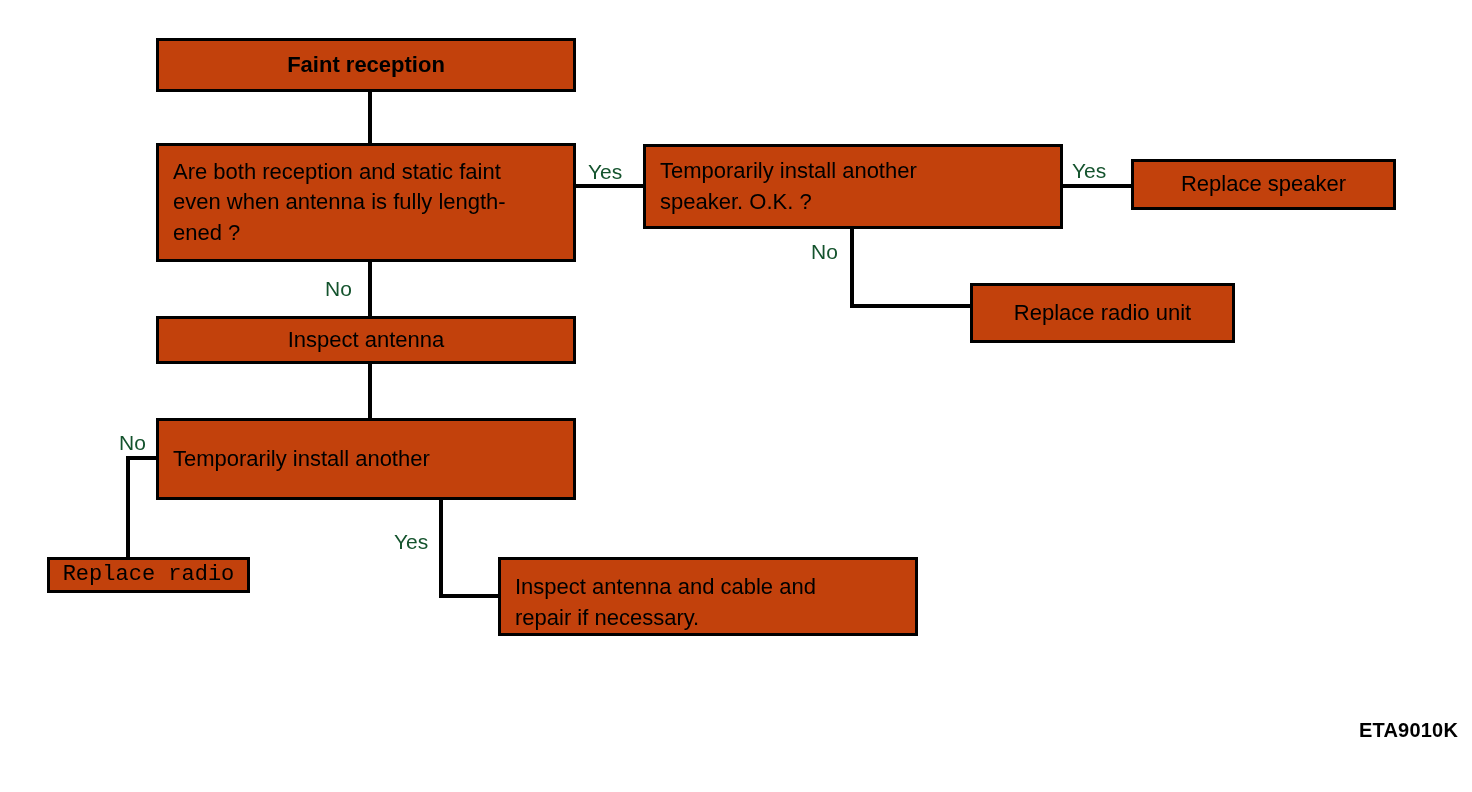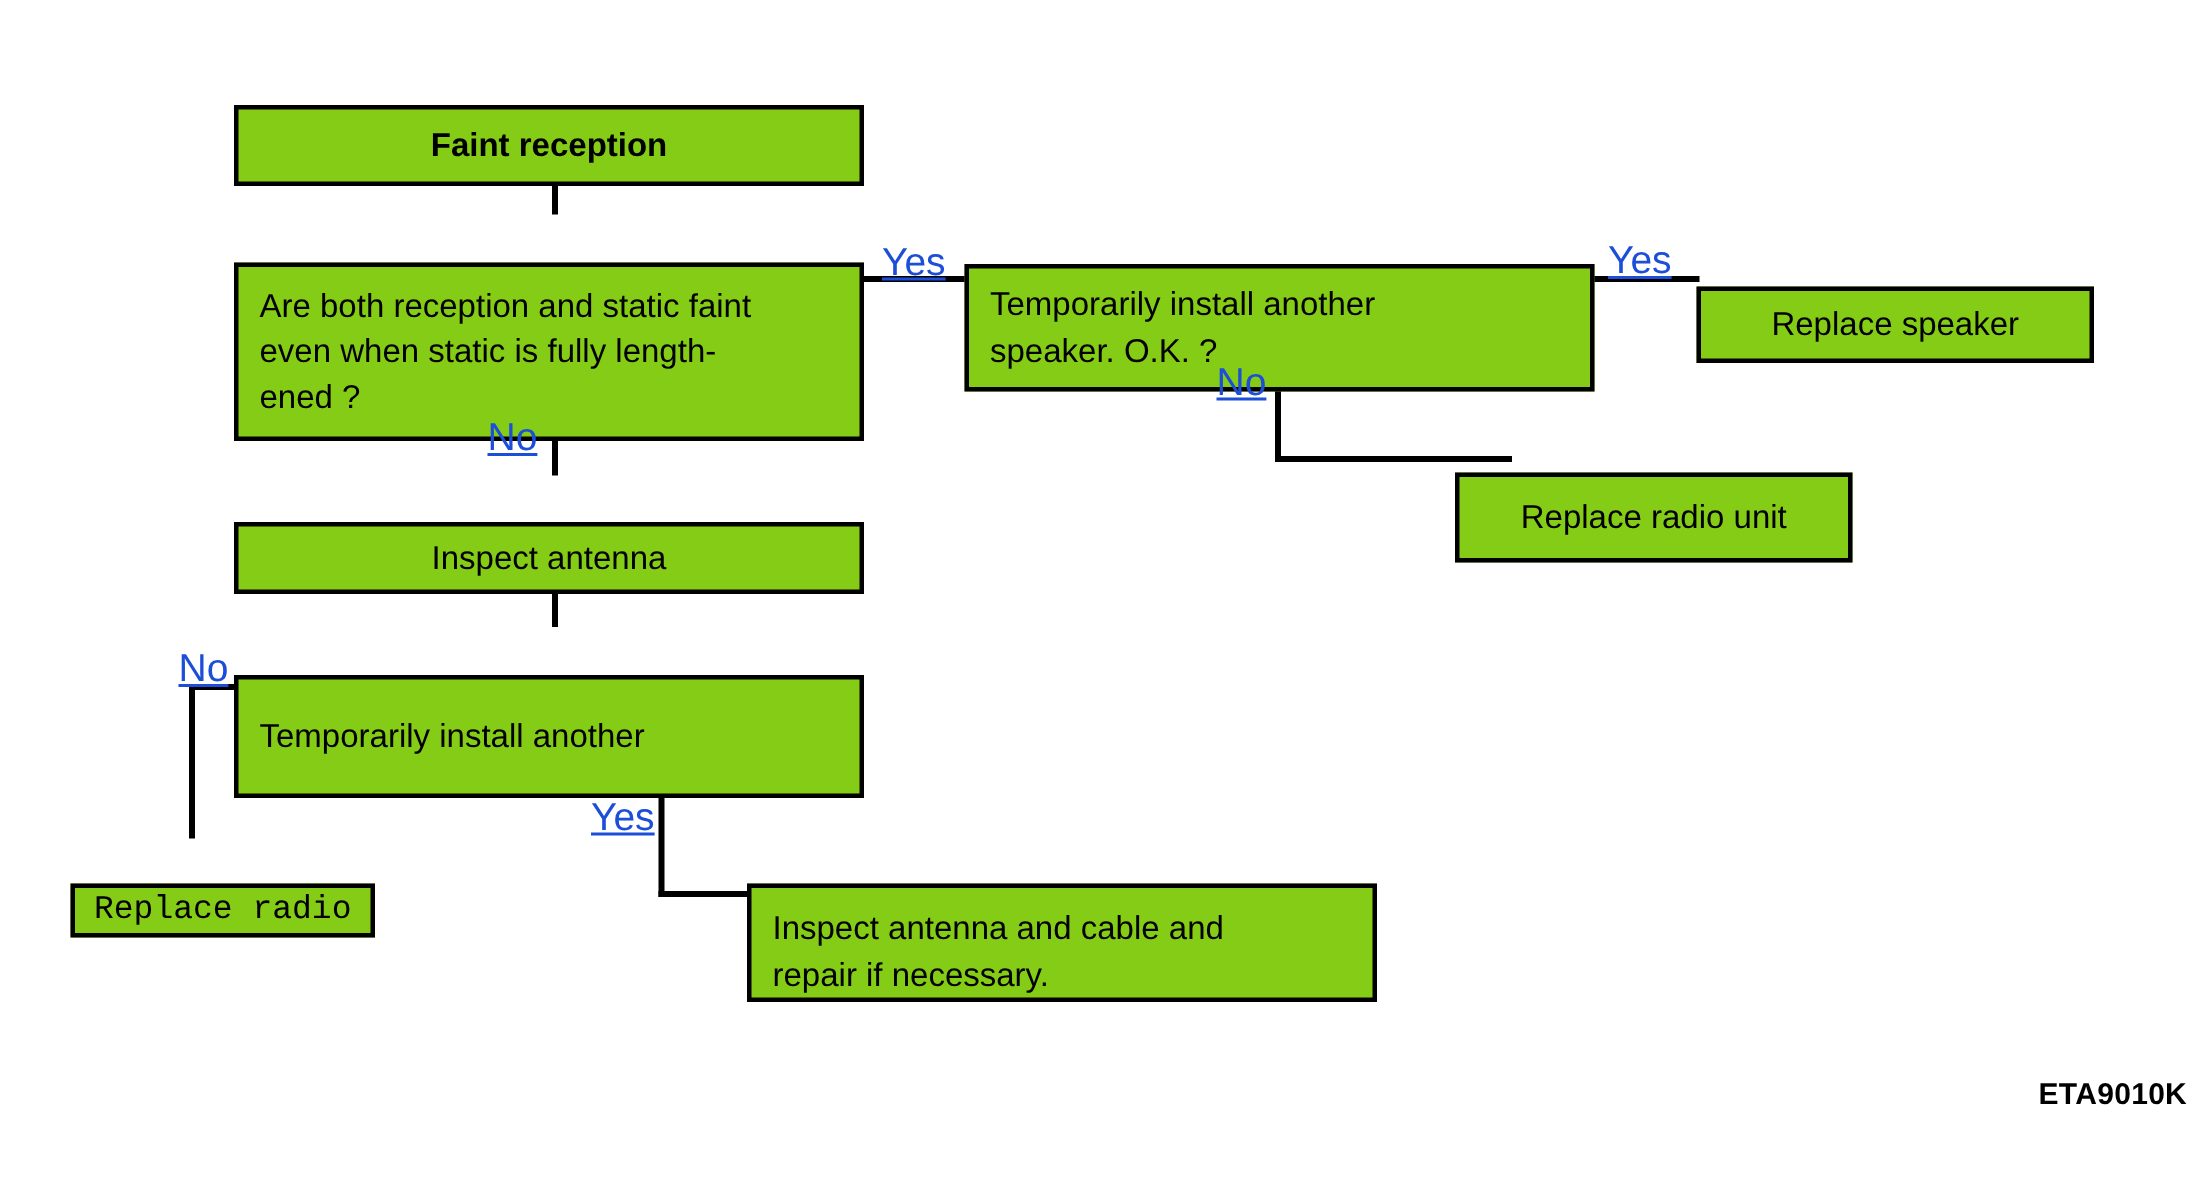--- a/index.html
+++ b/index.html
@@ -13,29 +13,28 @@
     height: 792px;
     background: #ffffff;
     font-family: "Liberation Sans", sans-serif;
     color: #000000;
     overflow: hidden;
   }
   .box {
     position: absolute;
     box-sizing: border-box;
     border: 3px solid #000000;
-    background: #84cc16;
+    background: #c2410c;
     display: flex;
     flex-direction: column;
     justify-content: center;
     font-size: 22px;
     line-height: 1.38;
     color: #000000;
     z-index: 3;
-    margin-top: 32px;
   }
   .box.center {
     align-items: center;
     text-align: center;
   }
   .box.left {
     align-items: flex-start;
     text-align: left;
     padding-left: 14px;
     padding-right: 4px;
@@ -43,26 +42,25 @@
   .box.bold {
     font-weight: bold;
   }
   .line {
     position: absolute;
     background: #000000;
     z-index: 1;
   }
   .label {
     position: absolute;
-    font-size: 26px;
+    font-size: 21px;
     line-height: 1;
-    color: #1d4ed8;
+    color: #14532d;
     white-space: nowrap;
     z-index: 4;
-    text-decoration: underline;
   }
   .ref {
     position: absolute;
     font-size: 20px;
     font-weight: bold;
     letter-spacing: 0.2px;
     color: #000000;
     white-space: nowrap;
   }
 </style>
@@ -89,21 +87,21 @@
 
   <div class="line" style="left:439px; top:499px; width:4px; height:99px;"></div>
   <div class="line" style="left:439px; top:594px; width:62px; height:4px;"></div>
 
   <div class="box center bold" style="left:156px; top:38px; width:420px; height:54px;">
     <span>Faint reception</span>
   </div>
 
   <div class="box left" style="left:156px; top:143px; width:420px; height:119px;">
     <span>Are both reception and static faint</span>
-    <span>even when static is fully length-</span>
+    <span>even when antenna is fully length-</span>
     <span>ened ?</span>
   </div>
 
   <div class="box left" style="left:643px; top:144px; width:420px; height:85px;">
     <span>Temporarily install another</span>
     <span>speaker. O.K. ?</span>
   </div>
 
   <div class="box center" style="left:1131px; top:159px; width:265px; height:51px;">
     <span>Replace speaker</span>

